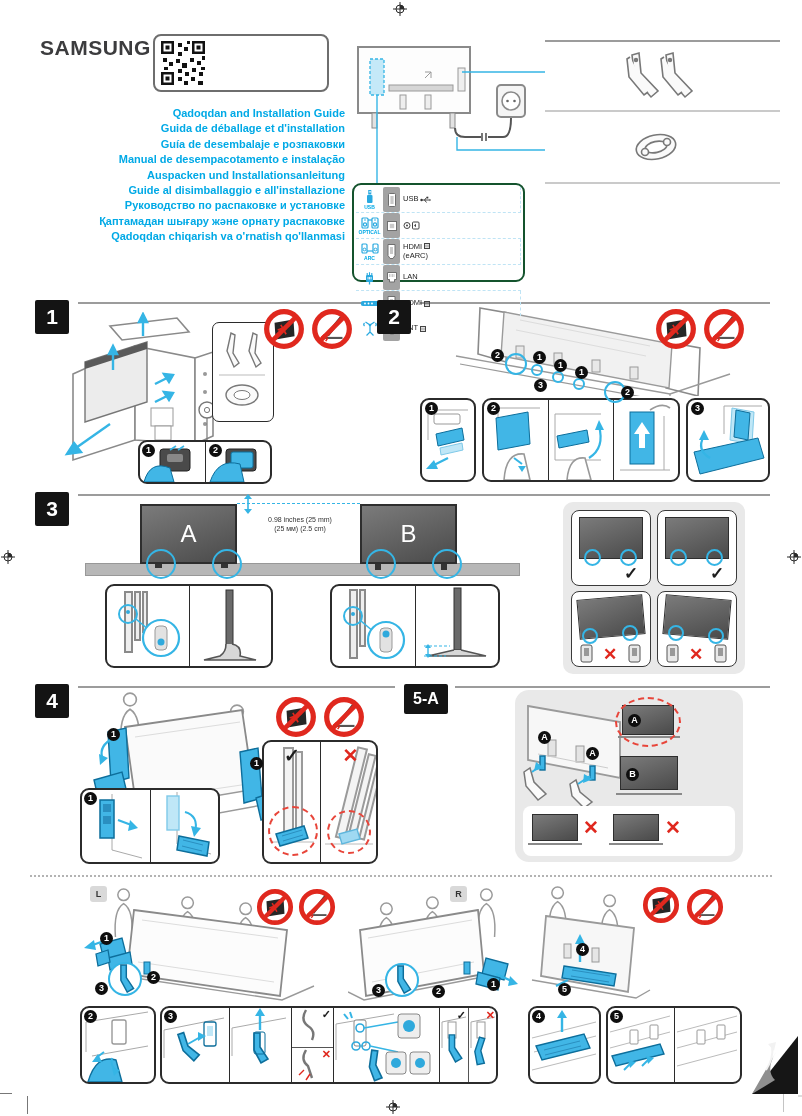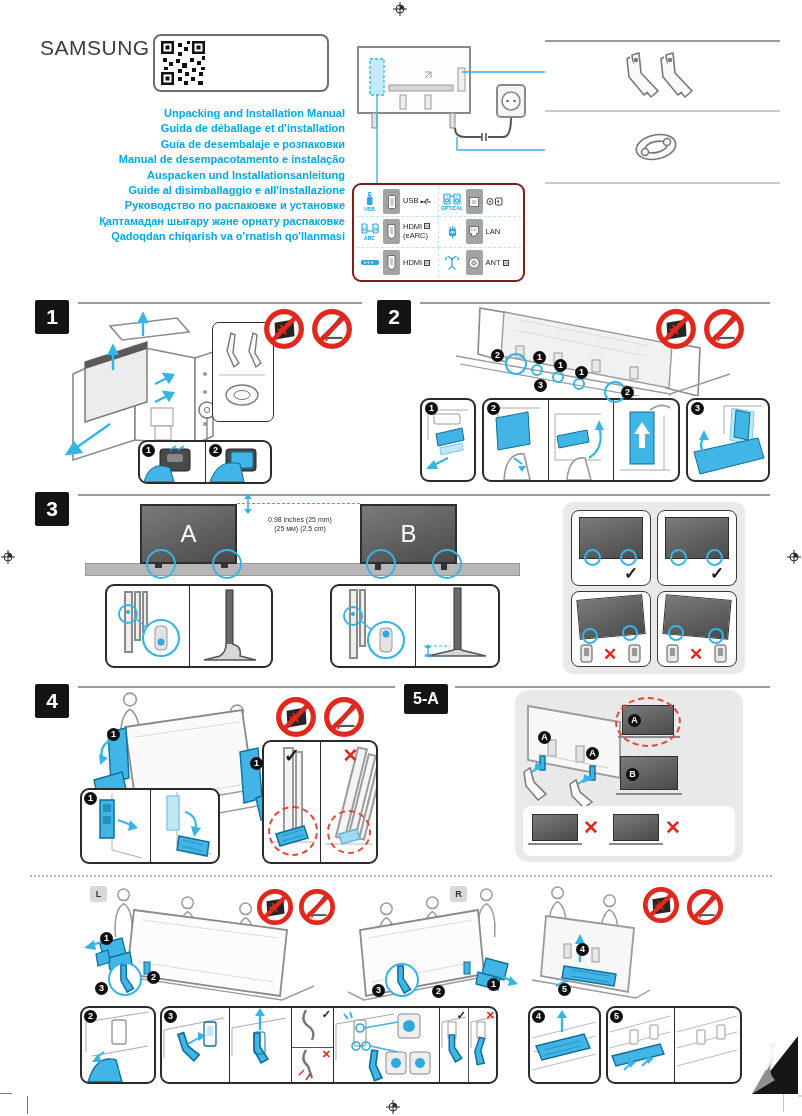--- a/index.html
+++ b/index.html
@@ -13,32 +13,32 @@
 .redc{position:absolute;border:2px dashed #e8453a;border-radius:50%;z-index:5}
 .panel{position:absolute;border:2px solid #2b2b2b;border-radius:9px;background:#fff}
 .graybox{position:absolute;background:#e9e9e9;border-radius:10px}
 .tvdark{position:absolute;background:linear-gradient(160deg,#7b7b7b,#4a4a4a);border:2px solid #2e2e2e;display:flex;align-items:center;justify-content:center;color:#fff}
 .check{color:#1d1d1d;font-weight:bold}
 .cross{color:#e0281e;font-weight:bold}
 .titles{position:absolute;left:95px;top:106px;width:250px;text-align:right;color:#00a9e6;font-weight:bold;font-size:11px;line-height:15.4px}
 .labelbox{position:absolute;left:153px;top:34px;width:176px;height:58px;border:2px solid #6e6e6e;border-radius:8px;display:flex;align-items:center;padding:5px 6px;gap:7px;background:#fff}
 .barcode{width:104px;height:25px;background:repeating-linear-gradient(90deg,#111 0 2px,#fff 2px 3px,#111 3px 4px,#fff 4px 7px,#111 7px 8px,#fff 8px 11px,#111 11px 14px,#fff 14px 15px)}
 .partnum{font-size:8.5px;color:#111;text-align:center;margin-top:2px;letter-spacing:.3px}
-.conn{position:absolute;left:352px;top:183px;width:173px;height:99px;border:2px solid #7f1d1d;border-radius:9px;background:#fff;display:grid;grid-template-columns:1fr 1fr;grid-template-rows:1fr 1fr 1fr;padding:2px;z-index:3}
+.conn{position:absolute;left:352px;top:183px;width:173px;height:99px;border:2px solid #14532d;border-radius:9px;background:#fff;display:grid;grid-template-columns:1fr;grid-template-rows:1fr 1fr 1fr;padding:2px;z-index:3}
 .ccell{display:flex;align-items:center;gap:3px;padding:0 3px;border-bottom:1px dashed #bfe4f5}
 .ccell.last{border-bottom:none}
 .ccell.lft{border-right:1px dashed #bfe4f5}
 .icobox{width:21px;display:flex;flex-direction:column;align-items:center;gap:1px;flex:none}
 .icobox .cap{font-size:5px;color:#00a9e6;font-weight:bold;line-height:1}
 .portbox{width:17px;height:25px;background:#a3a3a3;border-radius:2px;display:flex;align-items:center;justify-content:center;flex:none}
 .clabel{font-size:7.5px;color:#222;line-height:1.15;display:flex;align-items:center;gap:2px}
 .lrbadge{position:absolute;width:17px;height:16px;background:#d9d9d9;border-radius:3px;color:#333;font-size:9px;font-weight:bold;display:flex;align-items:center;justify-content:center}
 .mcell{position:absolute;background:#fff;border:1.5px solid #3a3a3a;border-radius:8px}
 .smalltext{font-size:7px;color:#333;line-height:1.3;text-align:center}
-.samsung{position:absolute;left:40px;top:36px;font-size:21px;font-weight:normal;letter-spacing:.5px;color:#3c3c3e}
+.samsung{position:absolute;left:40px;top:36px;font-size:21px;font-weight:bold;letter-spacing:.5px;color:#3c3c3e}
 .dotsep{position:absolute;border-top:2px dotted #b3b3b3}
 </style>
 </head>
 <body>
 
 <div id="page">
 
 <svg width="0" height="0" style="position:absolute" aria-hidden="true">
 <defs>
 <g id="prohibA">
@@ -119,21 +119,21 @@
       <rect x="17" y="36" width="4" height="4"></rect>
           <rect x="23" y="40" width="4" height="4"></rect>
           <rect x="30" y="36" width="4" height="4"></rect>
           <rect x="37" y="40" width="5" height="4"></rect>
       <rect x="40" y="26" width="4" height="3"></rect>
     </g>
   </svg>
 </div>
 
 <div class="titles">
-  <div>Unpacking and Installation Manual</div>
+  <div>Qadoqdan and Installation Guide</div>
   <div>Guida de déballage et d'installation</div>
   <div>Guía de desembalaje e розпаковки</div>
   <div>Manual de desempacotamento e instalação</div>
   <div>Auspacken und Installationsanleitung</div>
   <div>Guide al disimballaggio e all'installazione</div>
   <div>Руководство по распаковке и установке</div>
   <div>Қаптамадан шығару және орнату распаковке</div>
   <div>Qadoqdan chiqarish va o'rnatish qo'llanmasi</div>
 </div>
 

